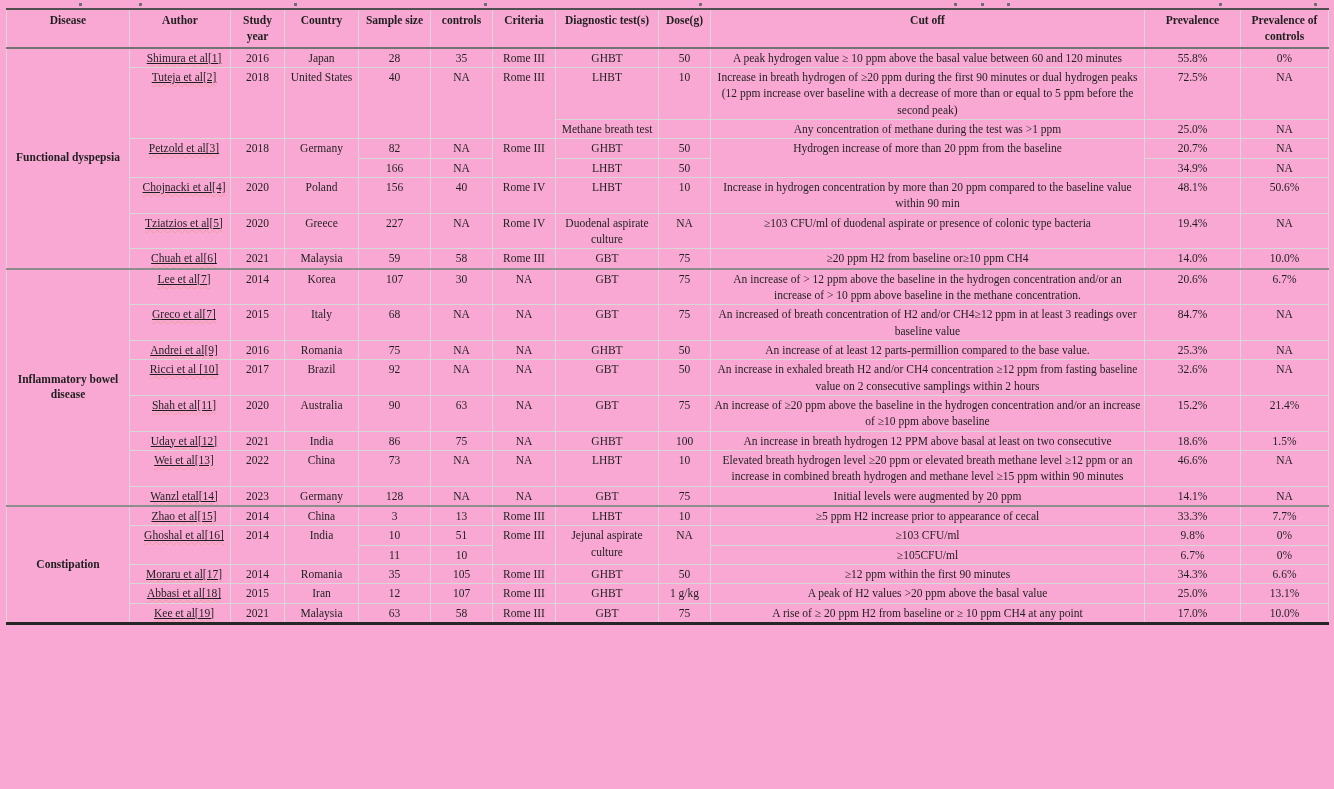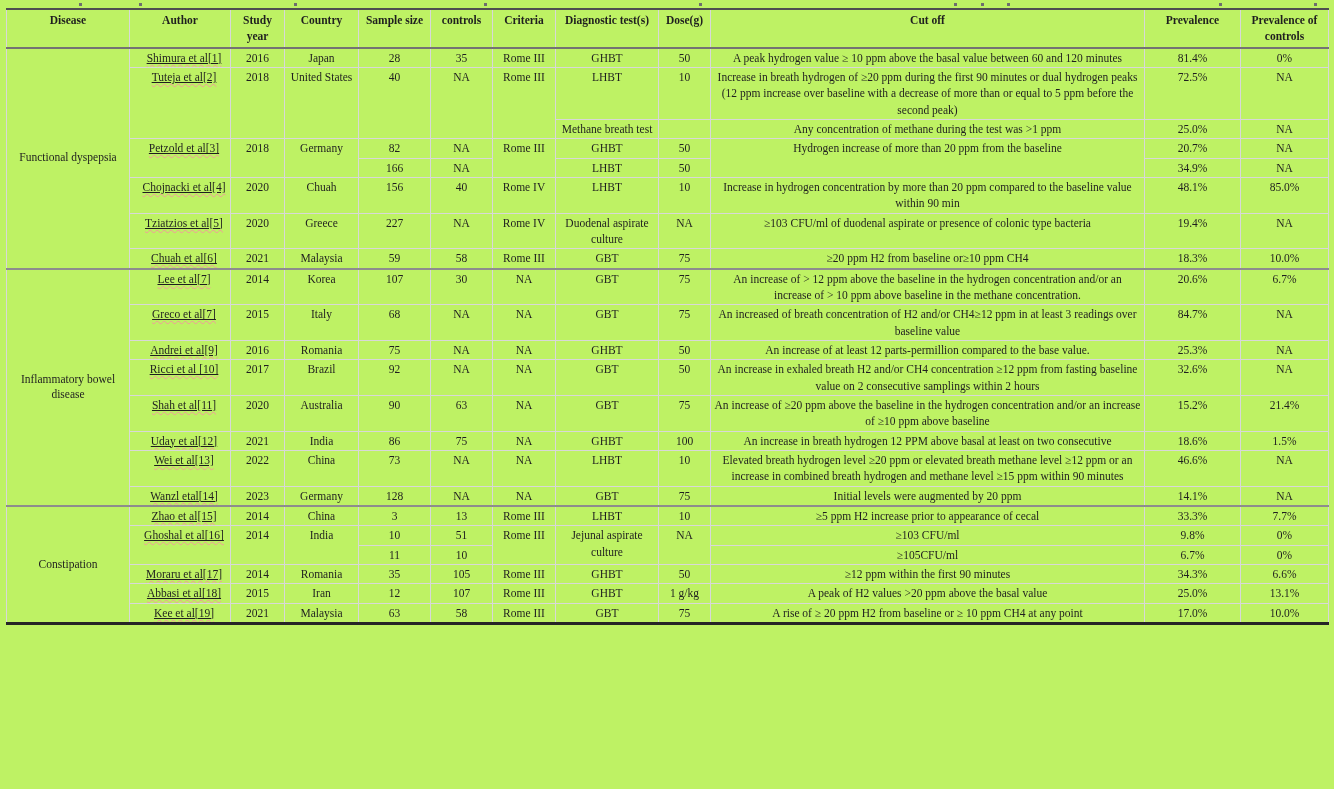--- a/index.html
+++ b/index.html
@@ -5,21 +5,21 @@
   * { box-sizing: border-box; }
   body {
     margin: 0;
     background: #ffffff;
     font-family: "Liberation Serif", "DejaVu Serif", serif;
     color: #1f1f1f;
   }
   .page {
     width: 1334px;
     height: 789px;
-    background: #bef264;
+    background: #f9a8d4;
     overflow: hidden;
   }
   
   .fragments {
     position: relative;
     height: 8px;
     margin: 0 4px;
   }
   .fragments i {
     position: absolute;
@@ -53,20 +53,21 @@
     border-bottom: 2px solid #737373;
     padding: 2px 3px;
     vertical-align: top;
   }
   tbody + tbody tr:first-child td {
     border-top: 2px solid #8d8d8d;
   }
   td.disease-cell {
     vertical-align: middle;
     line-height: 1.35;
+    font-weight: bold;
   }
   .author-link {
     text-decoration: underline;
     text-decoration-thickness: 1px;
     color: #1f1f1f;
     cursor: pointer;
   }
   .misspelled {
     text-decoration: underline wavy #f19a9a;
     text-decoration-thickness: 1px;
@@ -142,21 +143,21 @@
           <td class="disease-cell" rowspan="8">Functional dyspepsia</td>
           <td><span class="author-link"><span class="misspelled">Shimura et al[1]</span></span></td>
           <td>2016</td>
           <td>Japan</td>
           <td>28</td>
           <td>35</td>
           <td>Rome III</td>
           <td>GHBT</td>
           <td>50</td>
           <td>A peak hydrogen value ≥ 10 ppm above the basal value between 60 and 120 minutes</td>
-          <td>81.4%</td>
+          <td>55.8%</td>
           <td>0%</td>
         </tr>
         <tr>
           <td rowspan="2"><span class="author-link"><span class="misspelled">Tuteja et al[2]</span></span></td>
           <td rowspan="2">2018</td>
           <td rowspan="2">United States</td>
           <td rowspan="2">40</td>
           <td rowspan="2">NA</td>
           <td rowspan="2">Rome III</td>
           <td>LHBT</td>
@@ -189,29 +190,29 @@
           <td>166</td>
           <td>NA</td>
           <td>LHBT</td>
           <td>50</td>
           <td>34.9%</td>
           <td>NA</td>
         </tr>
         <tr>
           <td><span class="author-link"><span class="misspelled">Chojnacki et al[4]</span></span></td>
           <td>2020</td>
-          <td>Chuah</td>
+          <td>Poland</td>
           <td>156</td>
           <td>40</td>
           <td>Rome IV</td>
           <td>LHBT</td>
           <td>10</td>
           <td>Increase in hydrogen concentration by more than 20 ppm compared to the baseline value within 90 min</td>
           <td>48.1%</td>
-          <td>85.0%</td>
+          <td>50.6%</td>
         </tr>
         <tr>
           <td><span class="author-link"><span class="misspelled">Tziatzios et al[5]</span></span></td>
           <td>2020</td>
           <td>Greece</td>
           <td>227</td>
           <td>NA</td>
           <td>Rome IV</td>
           <td>Duodenal aspirate culture</td>
           <td>NA</td>
@@ -222,21 +223,21 @@
         <tr>
           <td><span class="author-link"><span class="misspelled">Chuah et al[6]</span></span></td>
           <td>2021</td>
           <td>Malaysia</td>
           <td>59</td>
           <td>58</td>
           <td>Rome III</td>
           <td>GBT</td>
           <td>75</td>
           <td>≥20 ppm H2 from baseline or≥10 ppm CH4</td>
-          <td>18.3%</td>
+          <td>14.0%</td>
           <td>10.0%</td>
         </tr>
       </tbody>
       <tbody>
         <tr>
           <td class="disease-cell" rowspan="8">Inflammatory bowel disease</td>
           <td><span class="author-link"><span class="misspelled">Lee et al[7]</span></span></td>
           <td>2014</td>
           <td>Korea</td>
           <td>107</td>

